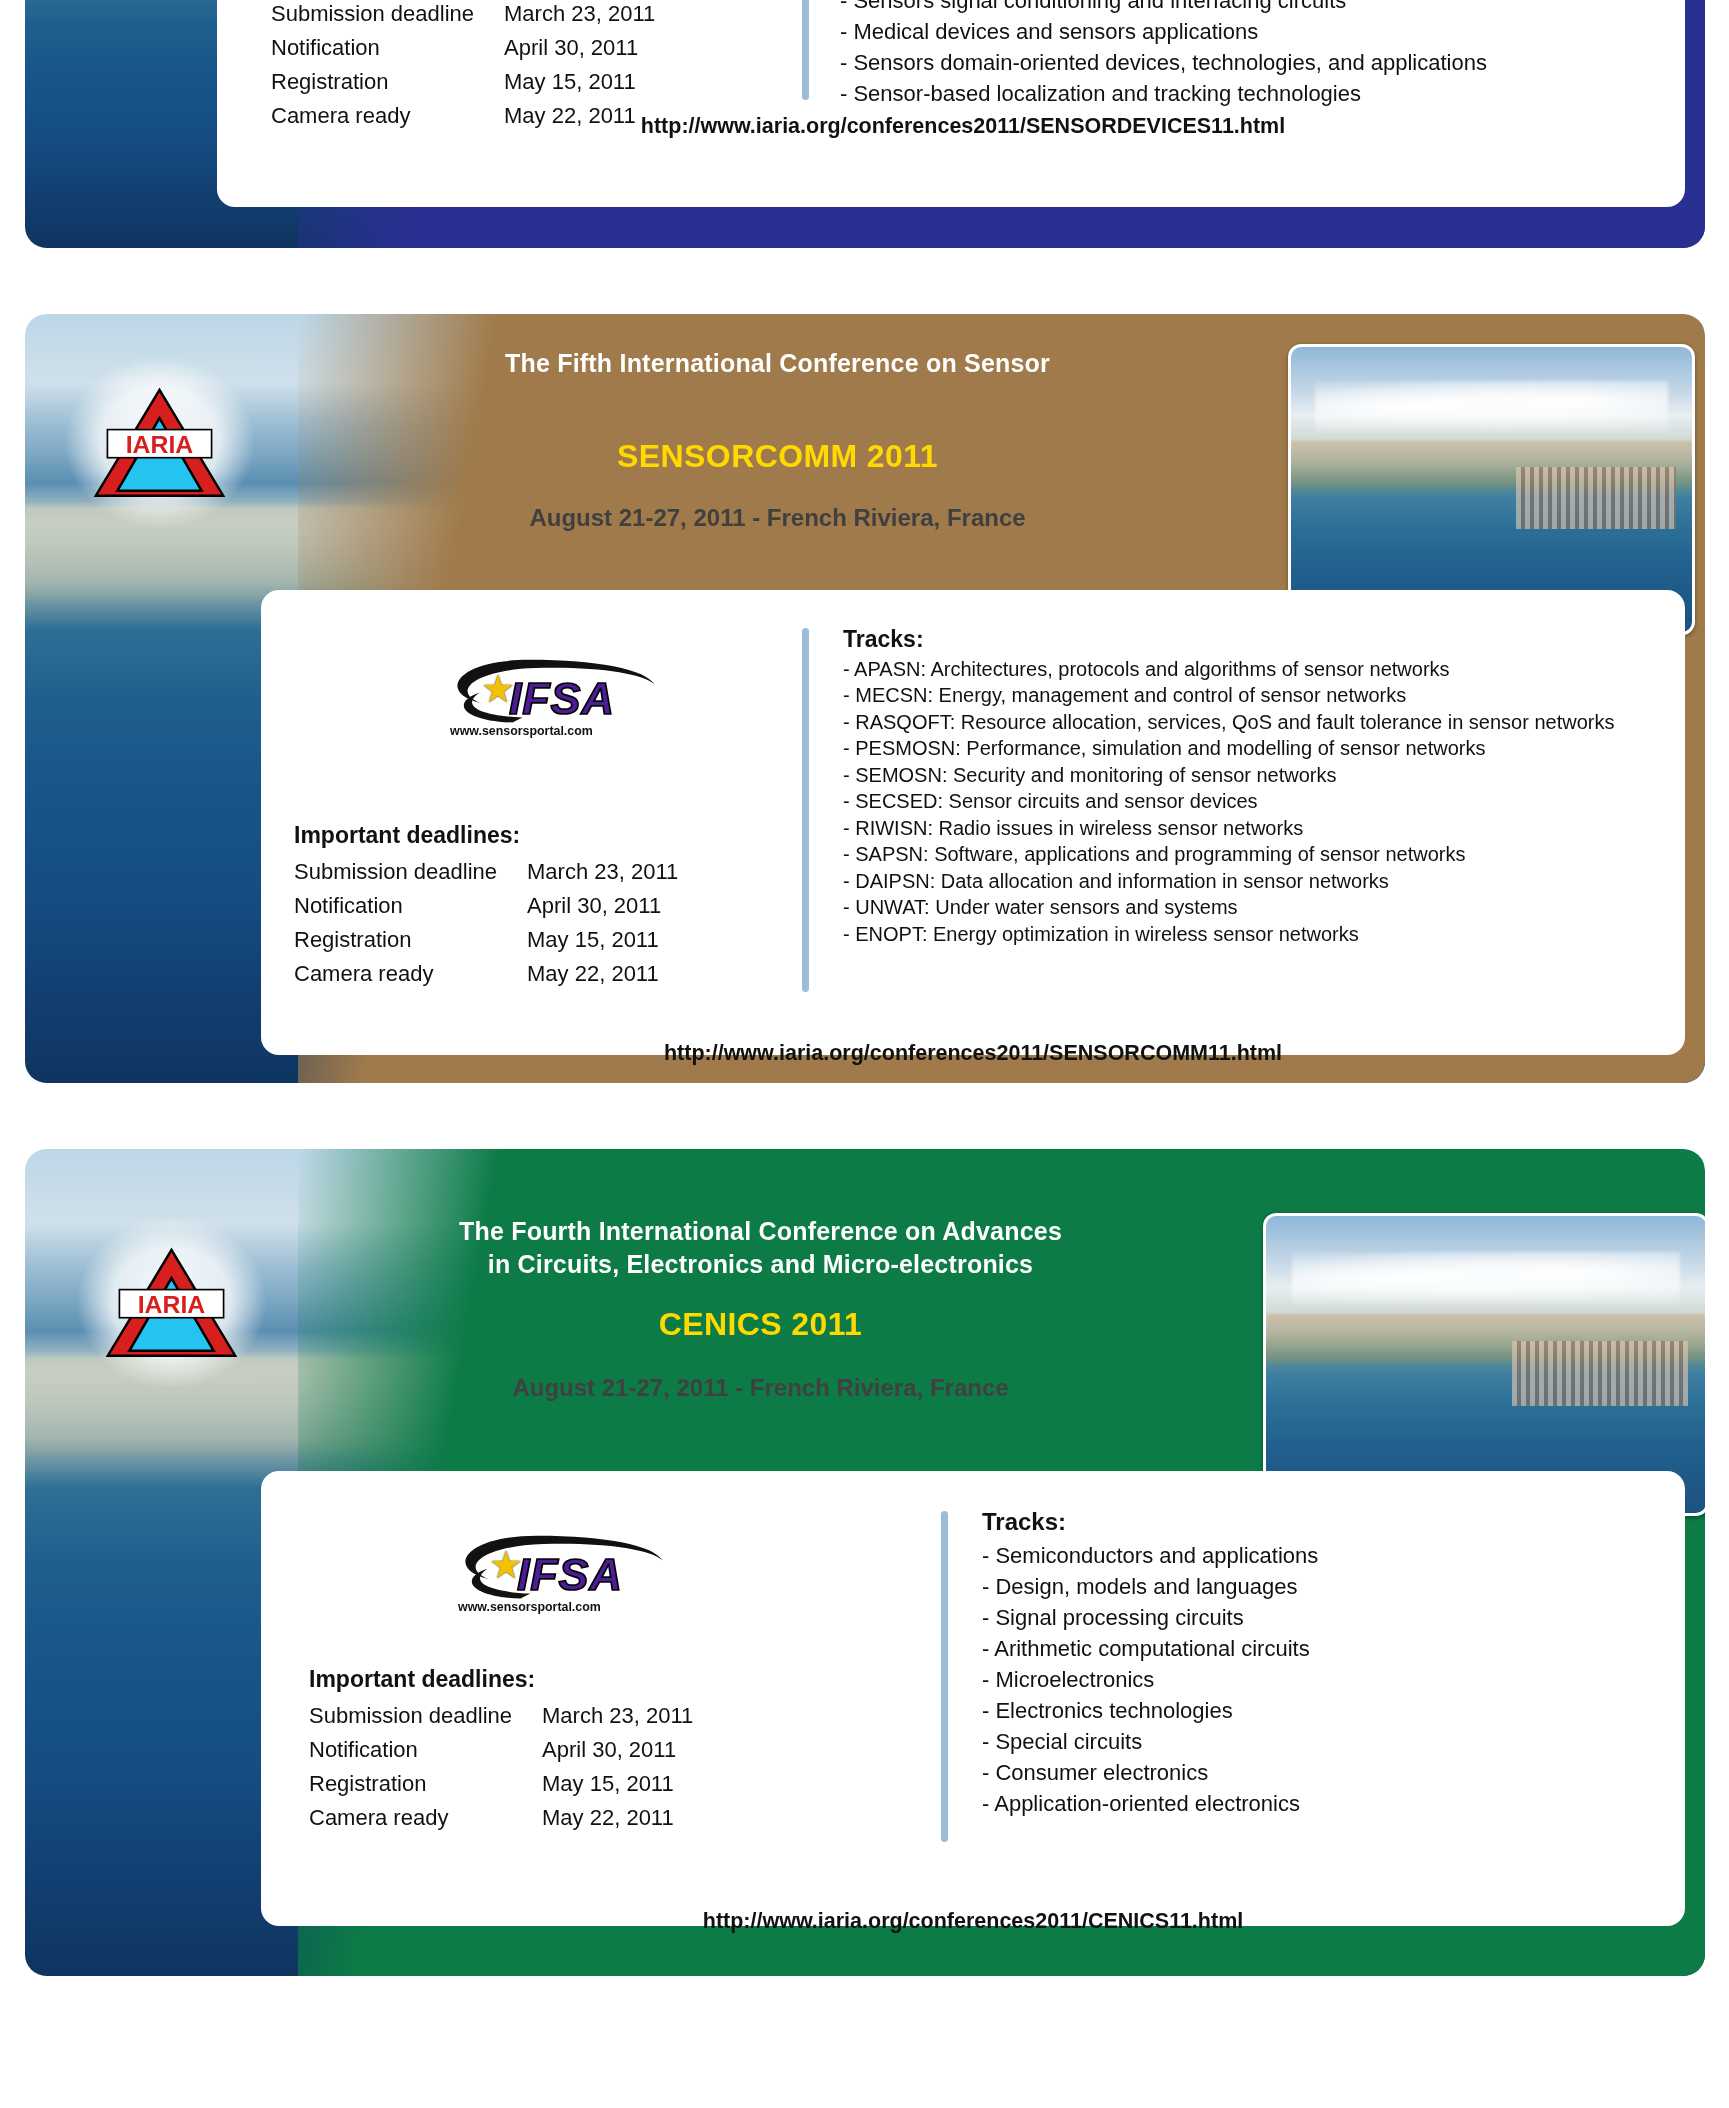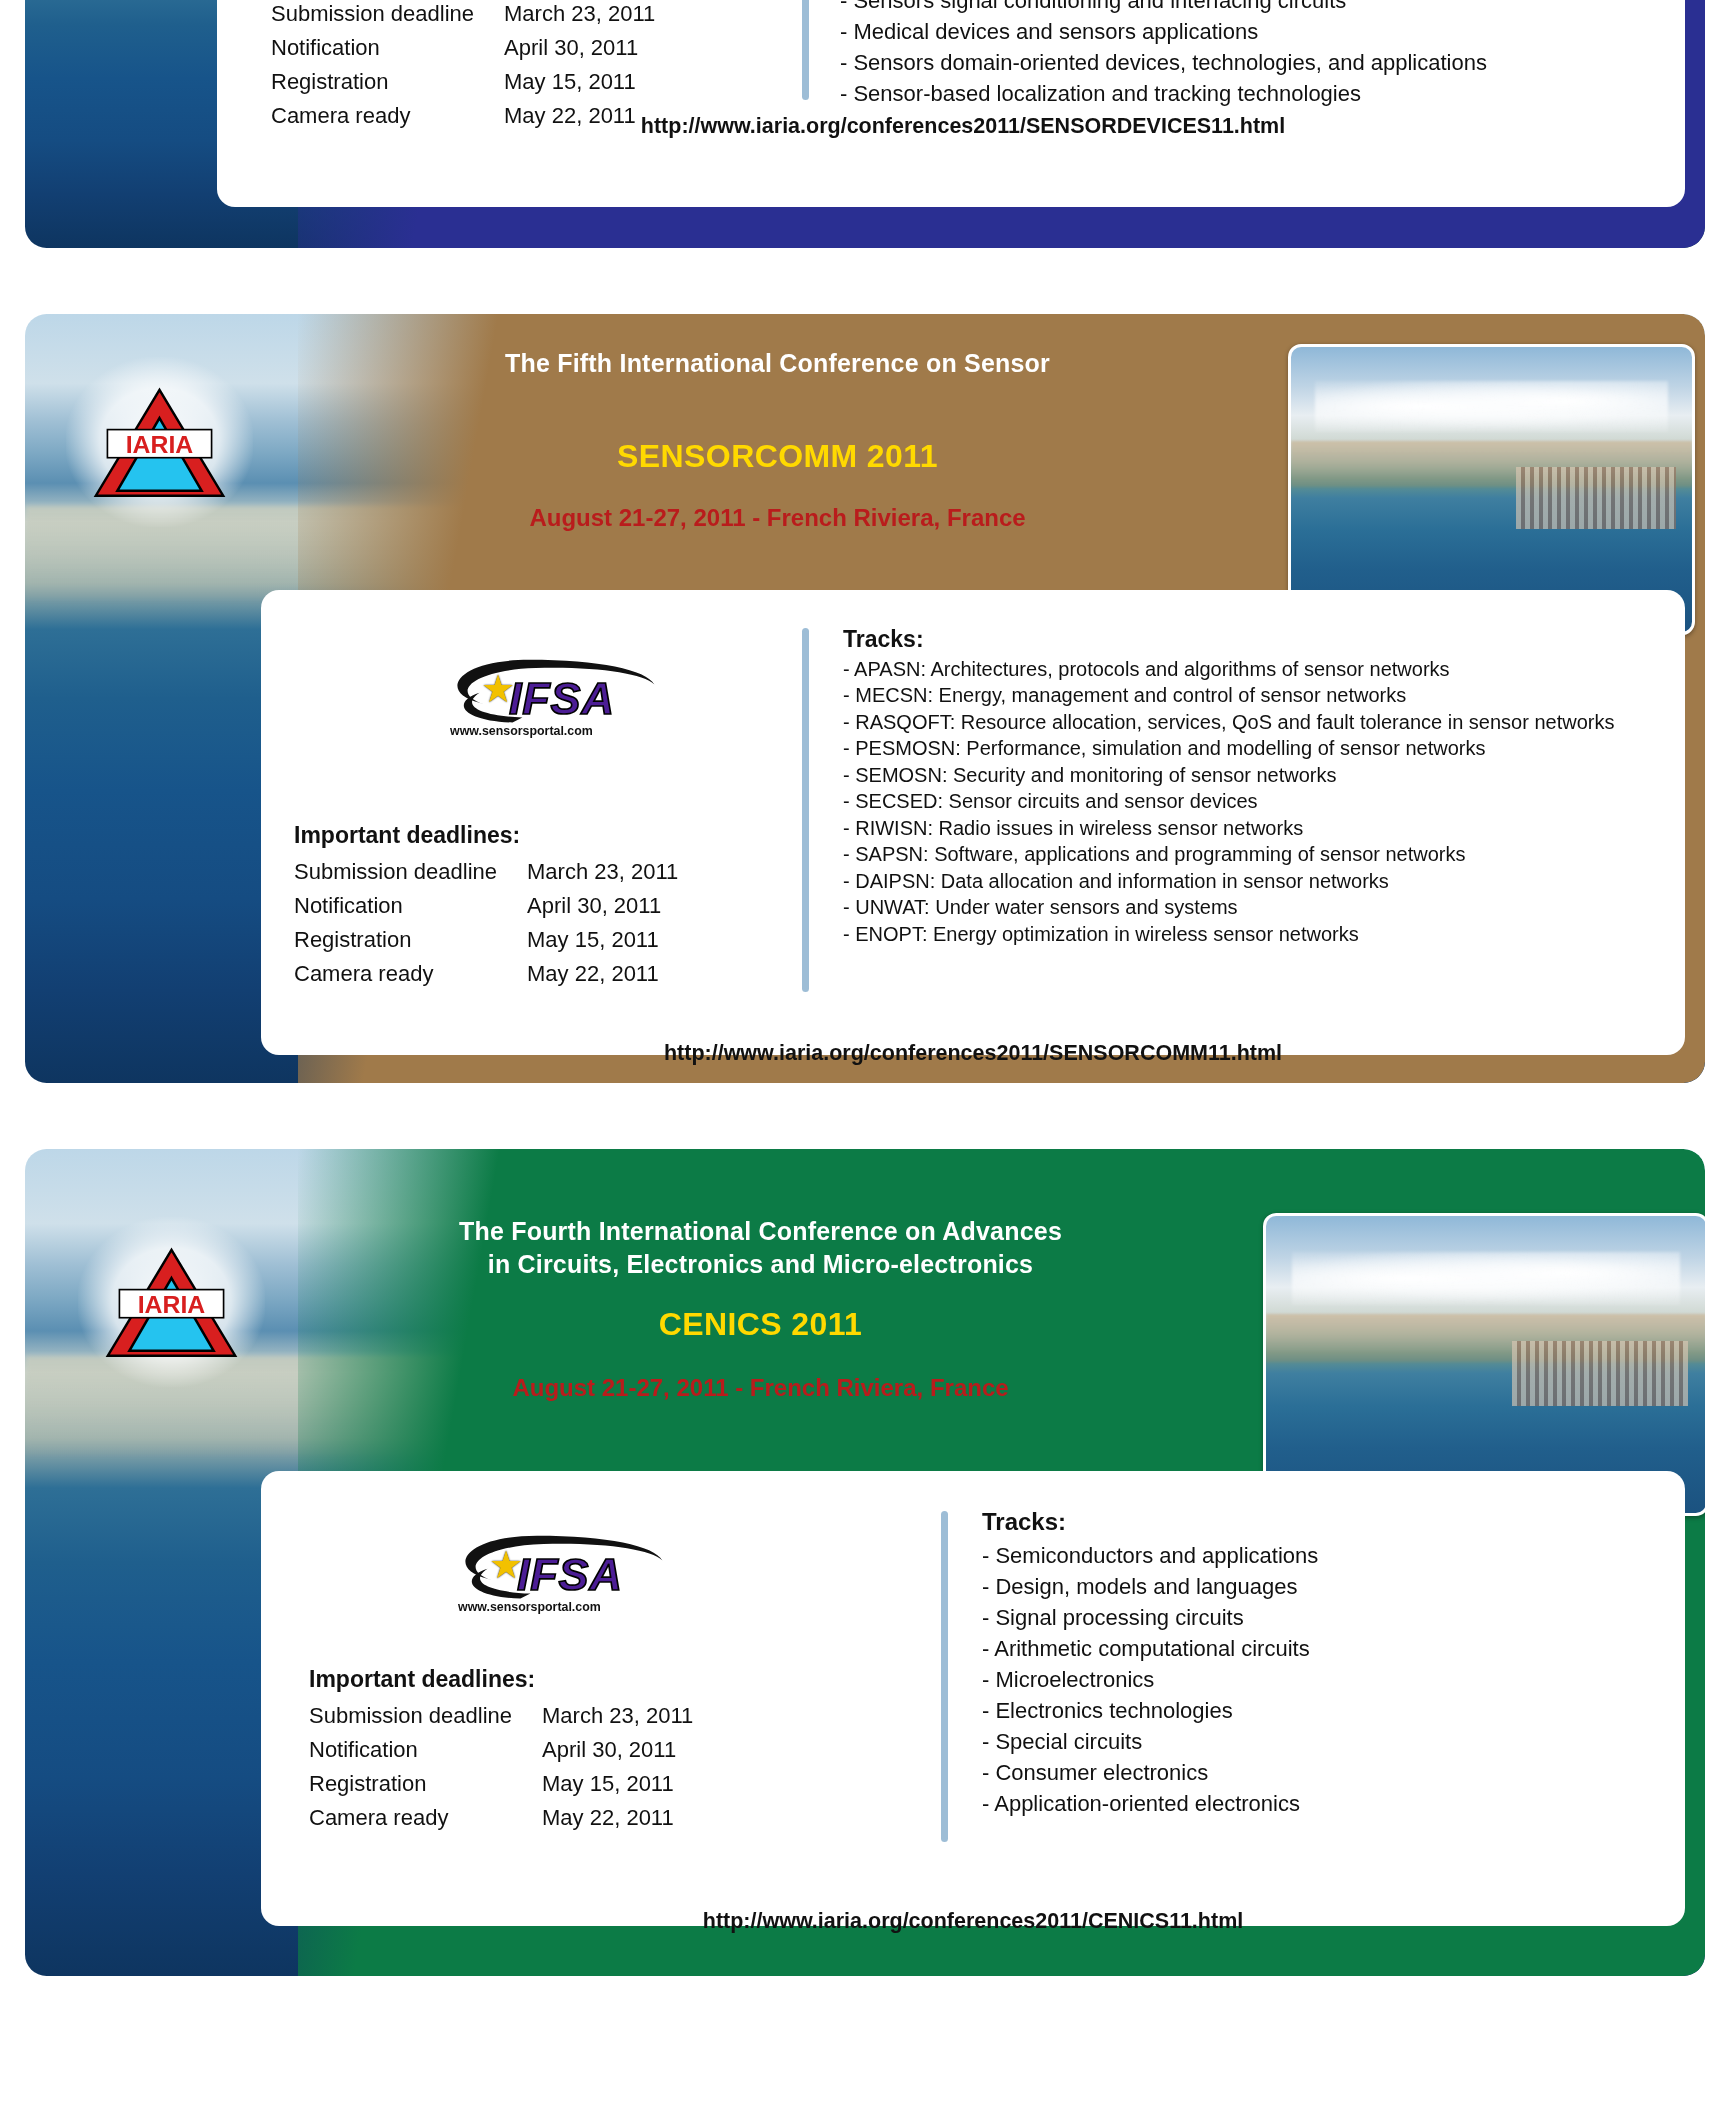--- a/index.html
+++ b/index.html
@@ -123,21 +123,21 @@
     position: absolute;
     text-align: center;
     font-size: 32px;
     font-weight: bold;
     color: #ffd900;
     letter-spacing: 0.4px;
   }
   .conf-dates {
     position: absolute;
     text-align: center;
-    color: #b91c1c;
+    color: #404040;
     font-size: 24px;
     font-weight: bold;
   }
 
   .photo-thumb {
     position: absolute;
     border-radius: 13.2px;
     border: 3.3px solid #ffffff;
     overflow: hidden;
     background:

